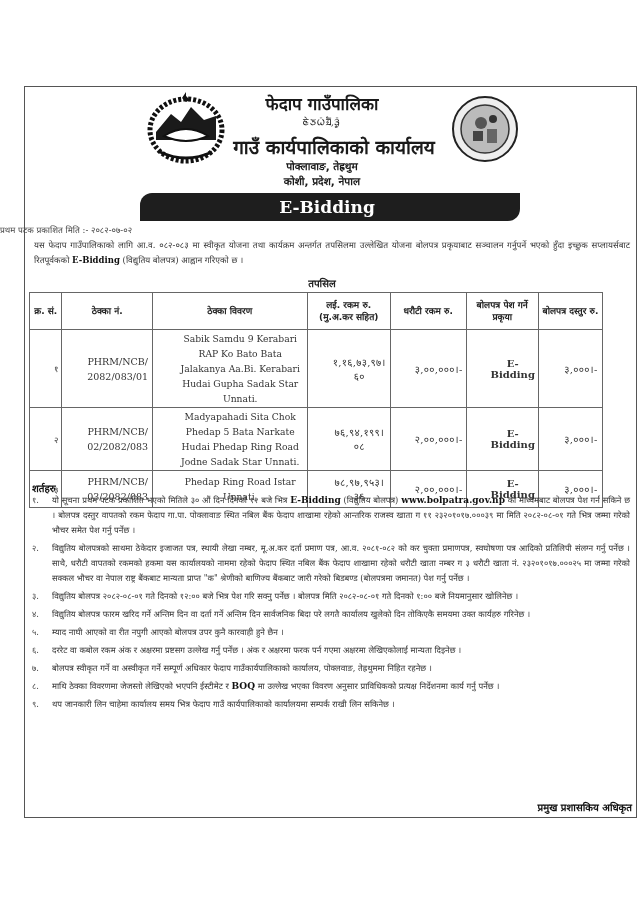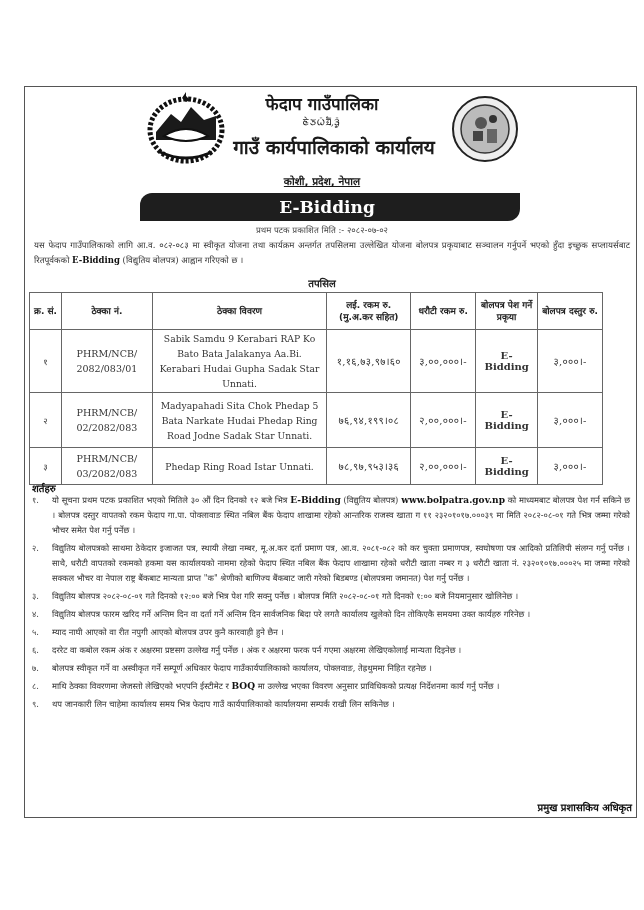--- a/index.html
+++ b/index.html
@@ -6,31 +6,31 @@
   body { width: 644px; height: 910px; position: relative; font-family: "DejaVu Serif", serif; color: #2a2a2a; overflow: hidden; }
   .frame { position: absolute; left: 24px; top: 86px; width: 613px; height: 732px; border: 1.5px solid #555; box-sizing: border-box; }
   .header { position: absolute; left: 0; top: 0; width: 624px; height: 190px; }
   .logo-left { position: absolute; left: 146px; top: 92px; width: 80px; height: 72px; }
   .logo-right { position: absolute; left: 451px; top: 95px; width: 68px; height: 68px; }
   .org-name { position: absolute; left: 0; width: 644px; text-align: center; font-family: "DejaVu Sans", sans-serif; font-weight: bold; color: #1a1a1a; }
   .org1 { top: 92px; font-size: 17px; }
   .org2 { top: 114px; font-size: 12px; font-weight: normal; letter-spacing: 1px; }
   .org3 { top: 134px; font-size: 19px; margin-left: 12px; }
   .org4 { top: 159px; font-size: 10.5px; }
-  .org5 { top: 174px; font-size: 10.5px; text-decoration: underline; }
+  .org5 { top: 174px; font-size: 10.5px; }
   .banner { position: absolute; left: 140px; top: 193px; width: 380px; height: 28px; background: #1e1e1e; color: #fff; border-radius: 12px 0 12px 0; display: flex; align-items: center; justify-content: center; font-family: "DejaVu Sans", sans-serif; font-weight: bold; font-size: 15.5px; }
   .banner .en { font-family: "DejaVu Serif", serif; font-size: 17px; margin-right: 6px; }
-  .pubdate { position: absolute; left: 0; top: 224px; width: 644px; text-align: center; font-size: 8.5px; color: #444; }
+  .pubdate { position: absolute; left: 0; top: 224px; width: 644px; font-size: 8.5px; color: #444; }
   .intro { position: absolute; left: 34px; top: 238px; width: 596px; font-size: 8.5px; line-height: 15px; color: #333; text-align: justify; }
   .intro b { font-family: "DejaVu Serif", serif; color: #111; }
   .tapsil { position: absolute; left: 0; top: 276px; width: 644px; text-align: center; font-family: "DejaVu Sans", sans-serif; font-weight: bold; font-size: 10px; color: #222; }
   table.bids { position: absolute; left: 29px; top: 292px; width: 574px; border-collapse: collapse; font-size: 8.5px; }
   table.bids th, table.bids td { border: 1px solid #666; text-align: center; vertical-align: middle; padding: 1px 3px; }
   table.bids th { font-family: "DejaVu Sans", sans-serif; font-weight: bold; font-size: 9px; color: #222; height: 34px; line-height: 12px; }
-  table.bids td { color: #333; }
+  table.bids td { color: #333; padding-left: 24px; }
   td.code { font-size: 9.5px; line-height: 15px; color: #444; }
   td.desc { font-size: 9.2px; line-height: 15px; color: #444; }
   td.num { font-size: 10px; color: #666; letter-spacing: 0.3px; }
   td.method { font-weight: bold; font-size: 10px; color: #222; }
   tr.r1 td, tr.r2 td { height: 52px; }
   tr.r3 td { height: 34px; }
   .terms-title { position: absolute; left: 32px; top: 481px; font-family: "DejaVu Sans", sans-serif; font-weight: bold; font-size: 10px; color: #111; }
   .terms { position: absolute; left: 32px; top: 493px; width: 598px; font-size: 8.3px; color: #333; line-height: 15px; }
   .term { display: flex; margin-bottom: 3px; }
   .term .n { width: 20px; flex-shrink: 0; color: #444; }
@@ -47,20 +47,21 @@
   <svg class="logo-left" viewBox="0 0 80 72">
     <ellipse cx="40" cy="38" rx="36" ry="31" fill="none" stroke="#111" stroke-width="5" stroke-dasharray="3 2"></ellipse>
     <path d="M10 40 L25 22 L35 30 L45 15 L58 28 L70 24 L70 48 L10 48 Z" fill="#1a1a1a"></path>
     <path d="M18 44 Q40 30 62 44 Q40 54 18 44 Z" fill="#fff" stroke="#111" stroke-width="2"></path>
     <path d="M36 6 L40 0 L40 10 Z M40 4 L44 8 L40 10 Z" fill="#111"></path>
     <path d="M14 60 Q40 72 66 60" fill="none" stroke="#111" stroke-width="3"></path>
   </svg>
   <div class="org-name org1">फेदाप गाउँपालिका</div>
   <div class="org-name org2">ᤇᤧᤍᤐ᤺ᤀᤠ᤹ᤋᤢ᤺᤬</div>
   <div class="org-name org3">गाउँ कार्यपालिकाको कार्यालय</div>
+  <div class="org-name org4">पोक्लावाङ, तेह्रथुम</div>
   <div class="org-name org5">कोशी, प्रदेश, नेपाल</div>
   <svg class="logo-right" viewBox="0 0 68 68">
     <circle cx="34" cy="34" r="32" fill="#eee" stroke="#222" stroke-width="2"></circle>
     <circle cx="34" cy="34" r="24" fill="#bbb" stroke="#333" stroke-width="1.5"></circle>
     <circle cx="30" cy="28" r="6" fill="#555"></circle>
     <rect x="22" y="36" width="10" height="10" fill="#444"></rect>
     <rect x="36" y="34" width="10" height="14" fill="#666"></rect>
     <circle cx="42" cy="24" r="4" fill="#333"></circle>
   </svg>
 </div>

